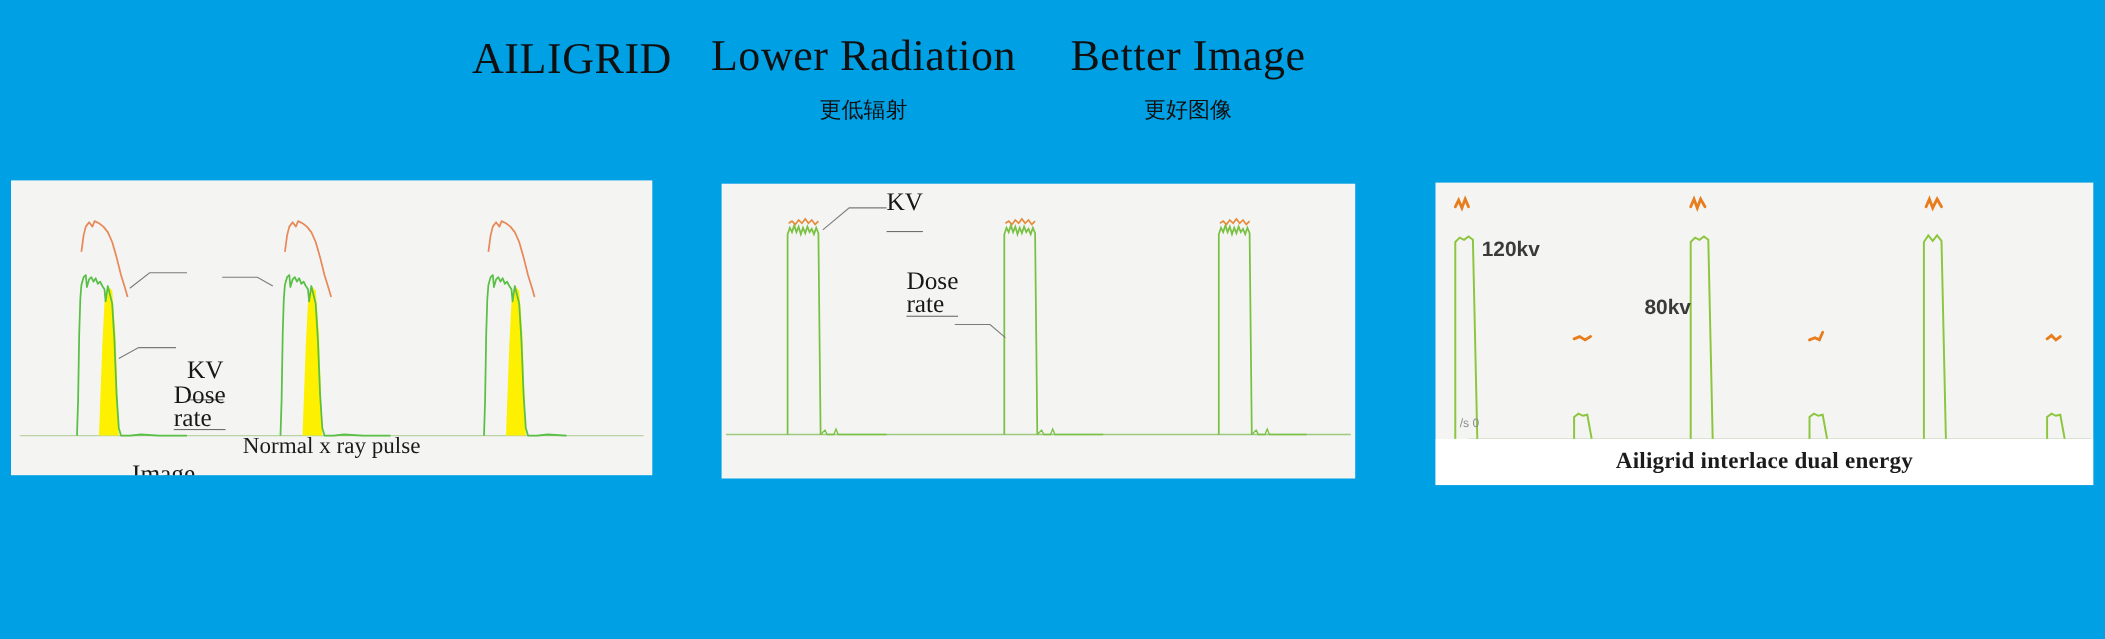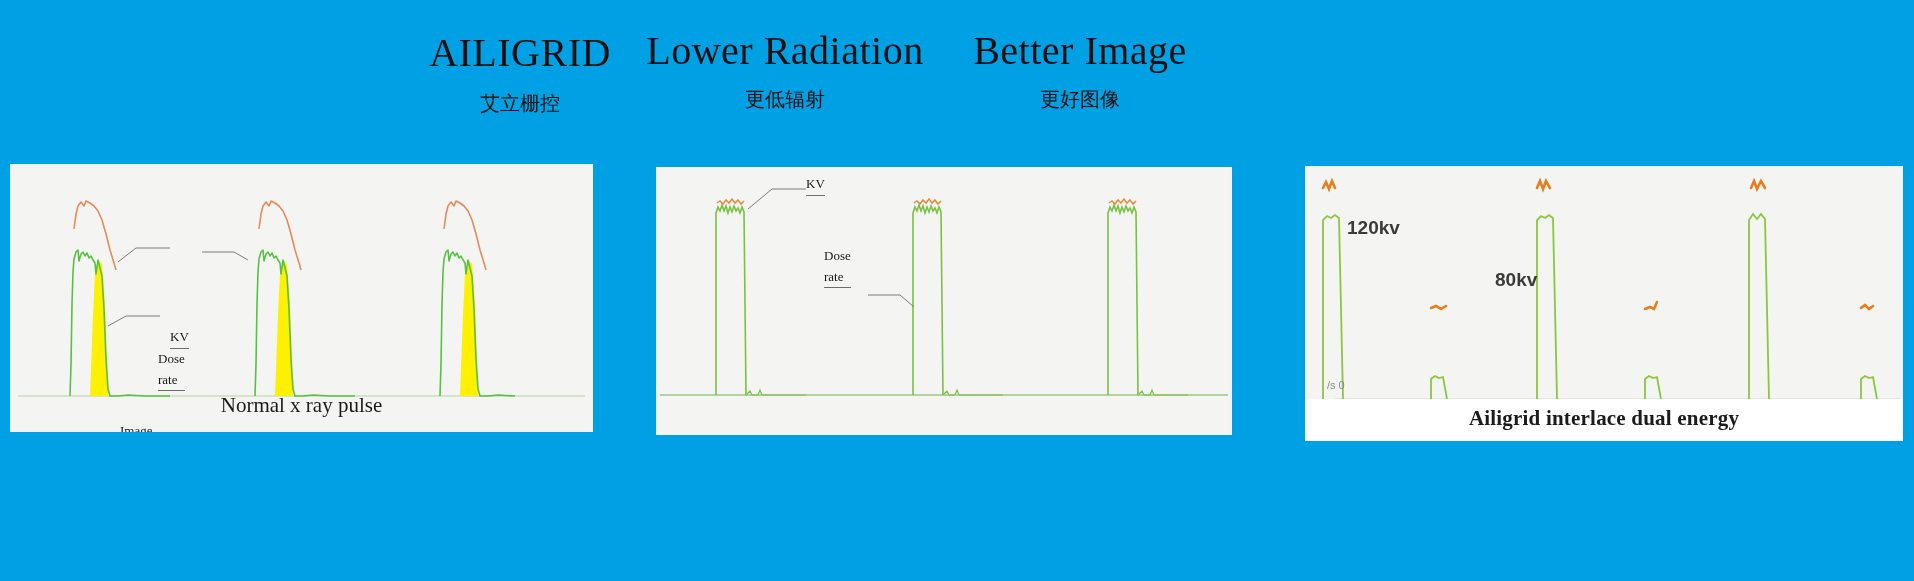--- a/index.html
+++ b/index.html
@@ -68,39 +68,38 @@
   }
   .axis-tag{
     position:absolute;
     font-family:"Liberation Sans", sans-serif;
     font-size:11px;color:#8a8a8a;white-space:nowrap;
   }
   
   .anno{
     position:absolute;
     font-family:"Liberation Serif", serif;
-    font-size:13px;line-height:21px;color:#171717;
+    font-size:23px;line-height:21px;color:#171717;
     white-space:nowrap;
     border-bottom:1px solid #6d6d6d;
-    padding-bottom:1px;
+    padding-bottom:16px;
   }
   .anno.two{line-height:21px;}
   .kvlab{
     position:absolute;
     font-family:"Liberation Sans", sans-serif;
     font-size:19px;color:#3a3a3a;white-space:nowrap;font-weight:bold;
   }
 </style>
 </head>
 <body style="background: rgb(0, 160, 228);">
 
 <div id="header">
   <div class="hd-group" id="hd-brand">
     <div class="hd-en">AILIGRID</div>
-    <div class="hd-cn">艾立栅控</div>
   </div>
   <div class="hd-group" id="hd-low">
     <div class="hd-en">Lower Radiation</div>
     <div class="hd-cn">更低辐射</div>
   </div>
   <div class="hd-group" id="hd-better">
     <div class="hd-en">Better Image</div>
     <div class="hd-cn">更好图像</div>
   </div>
 </div>

